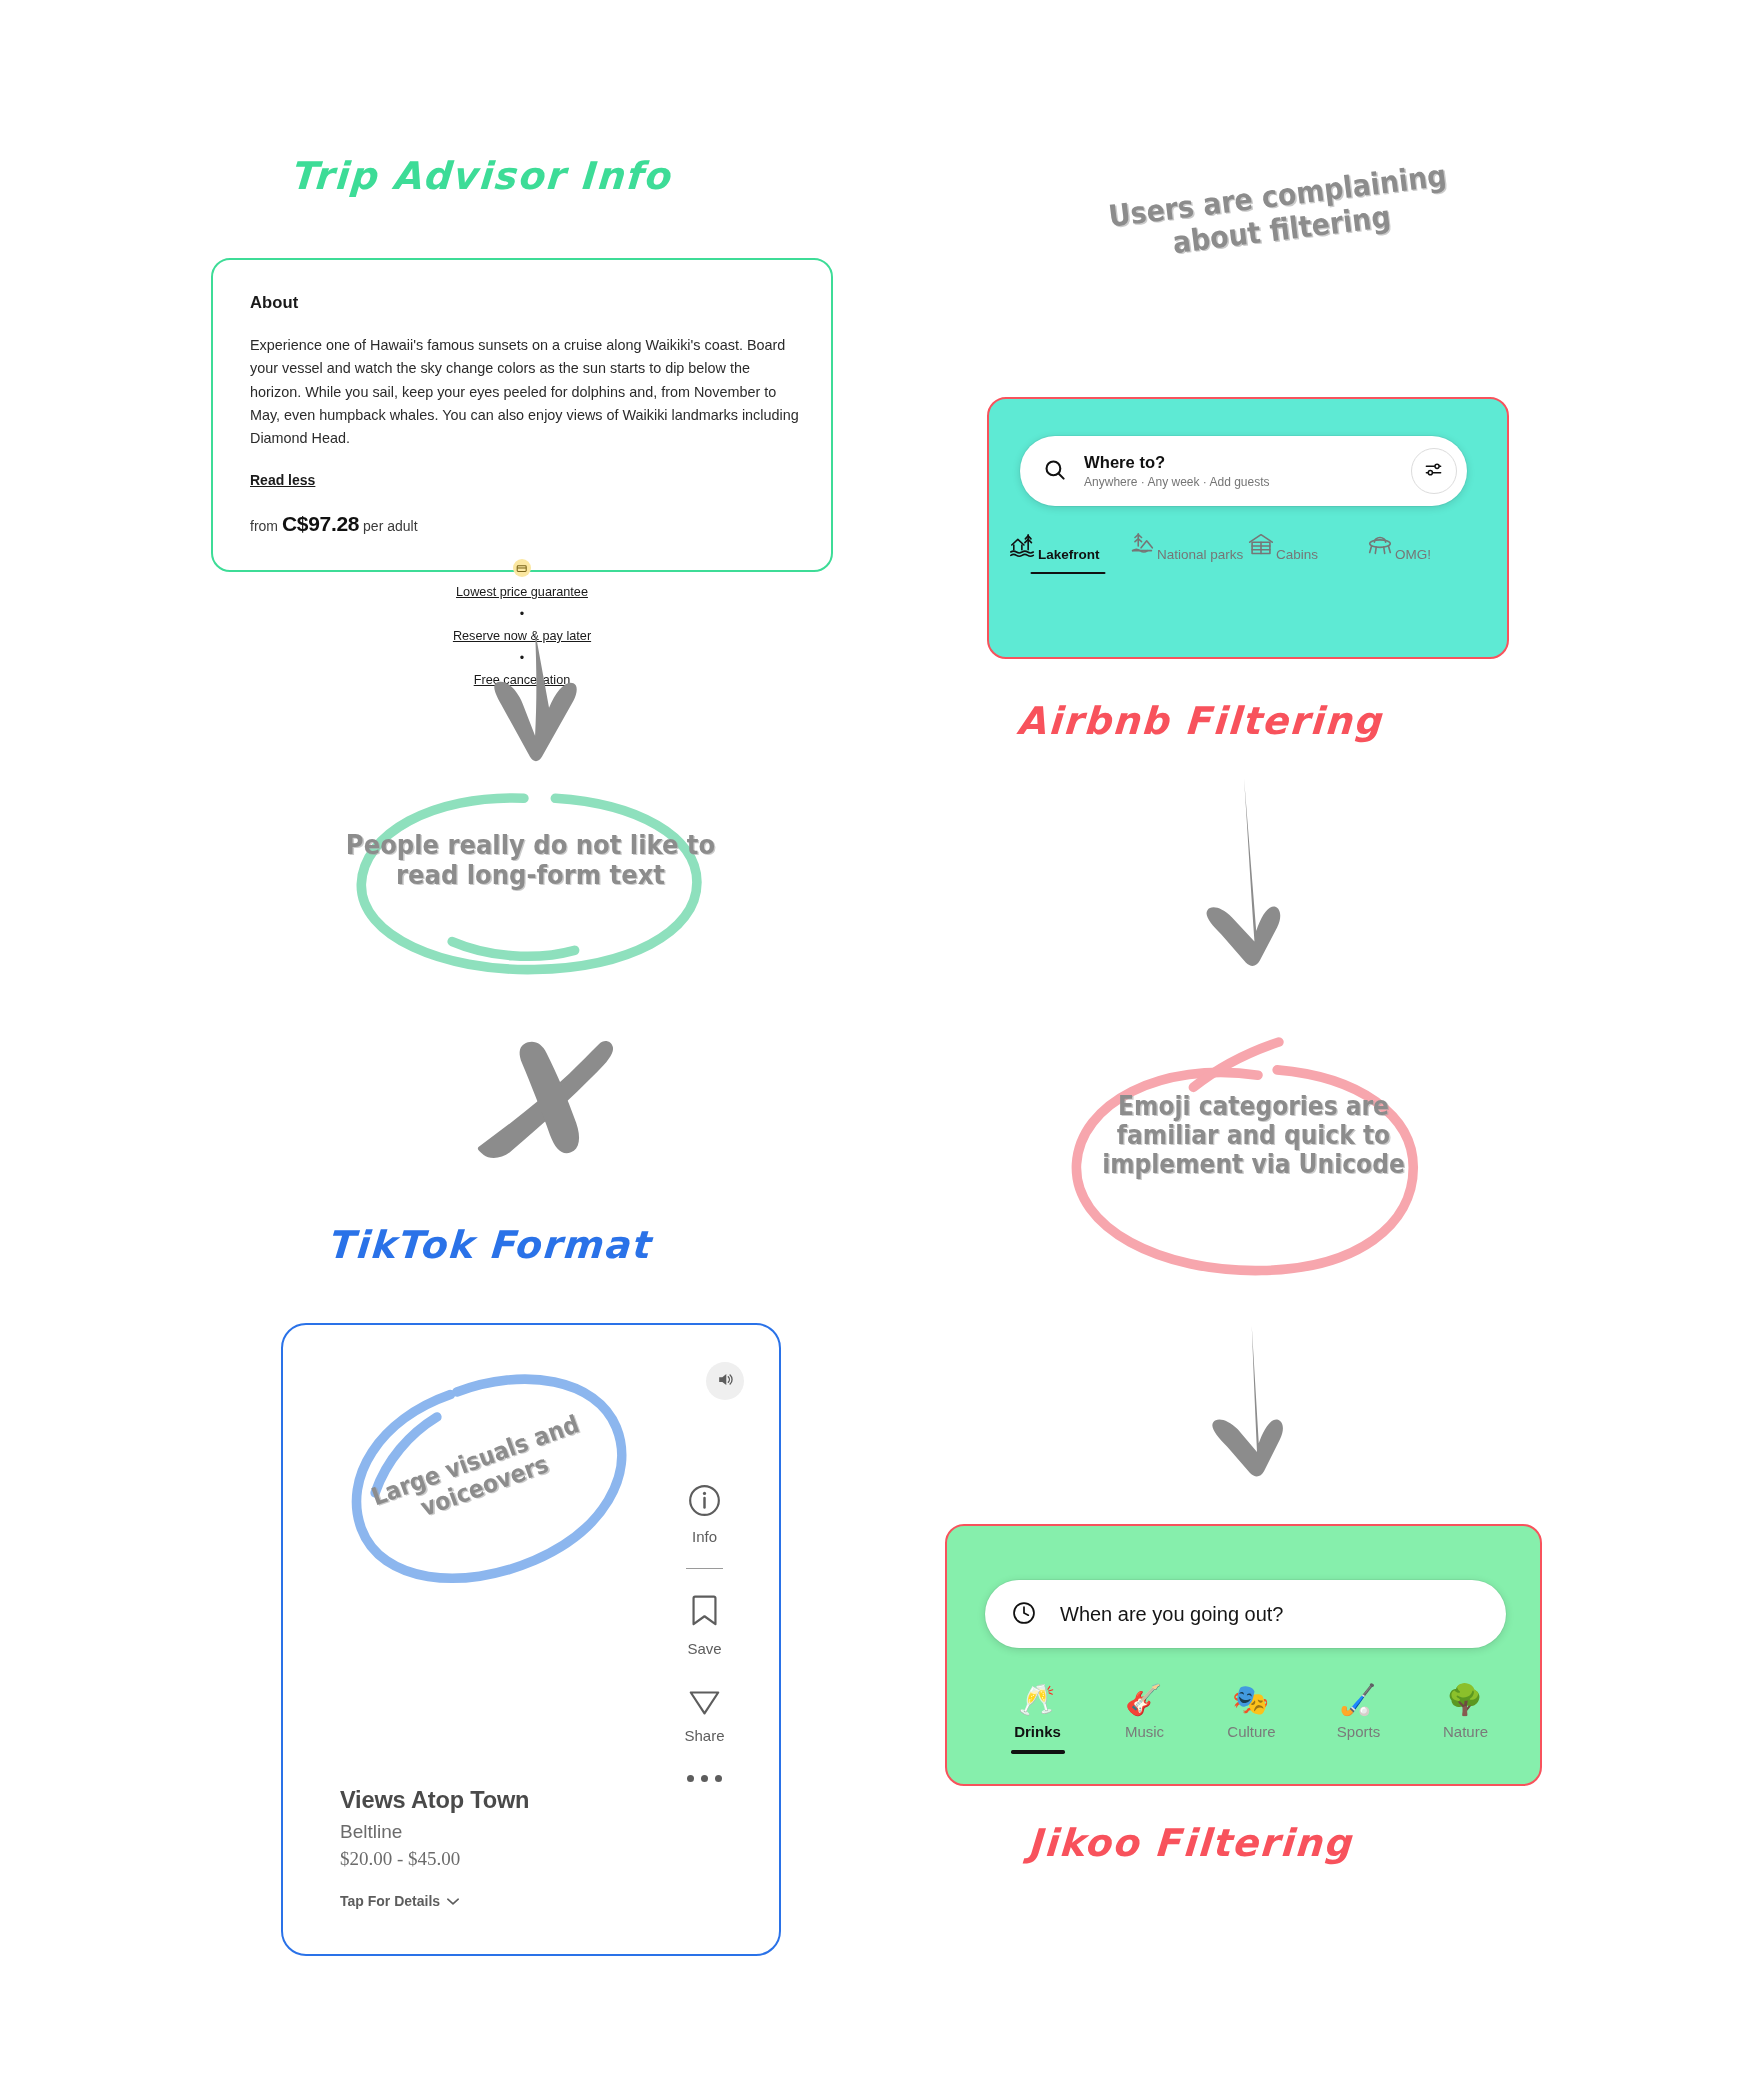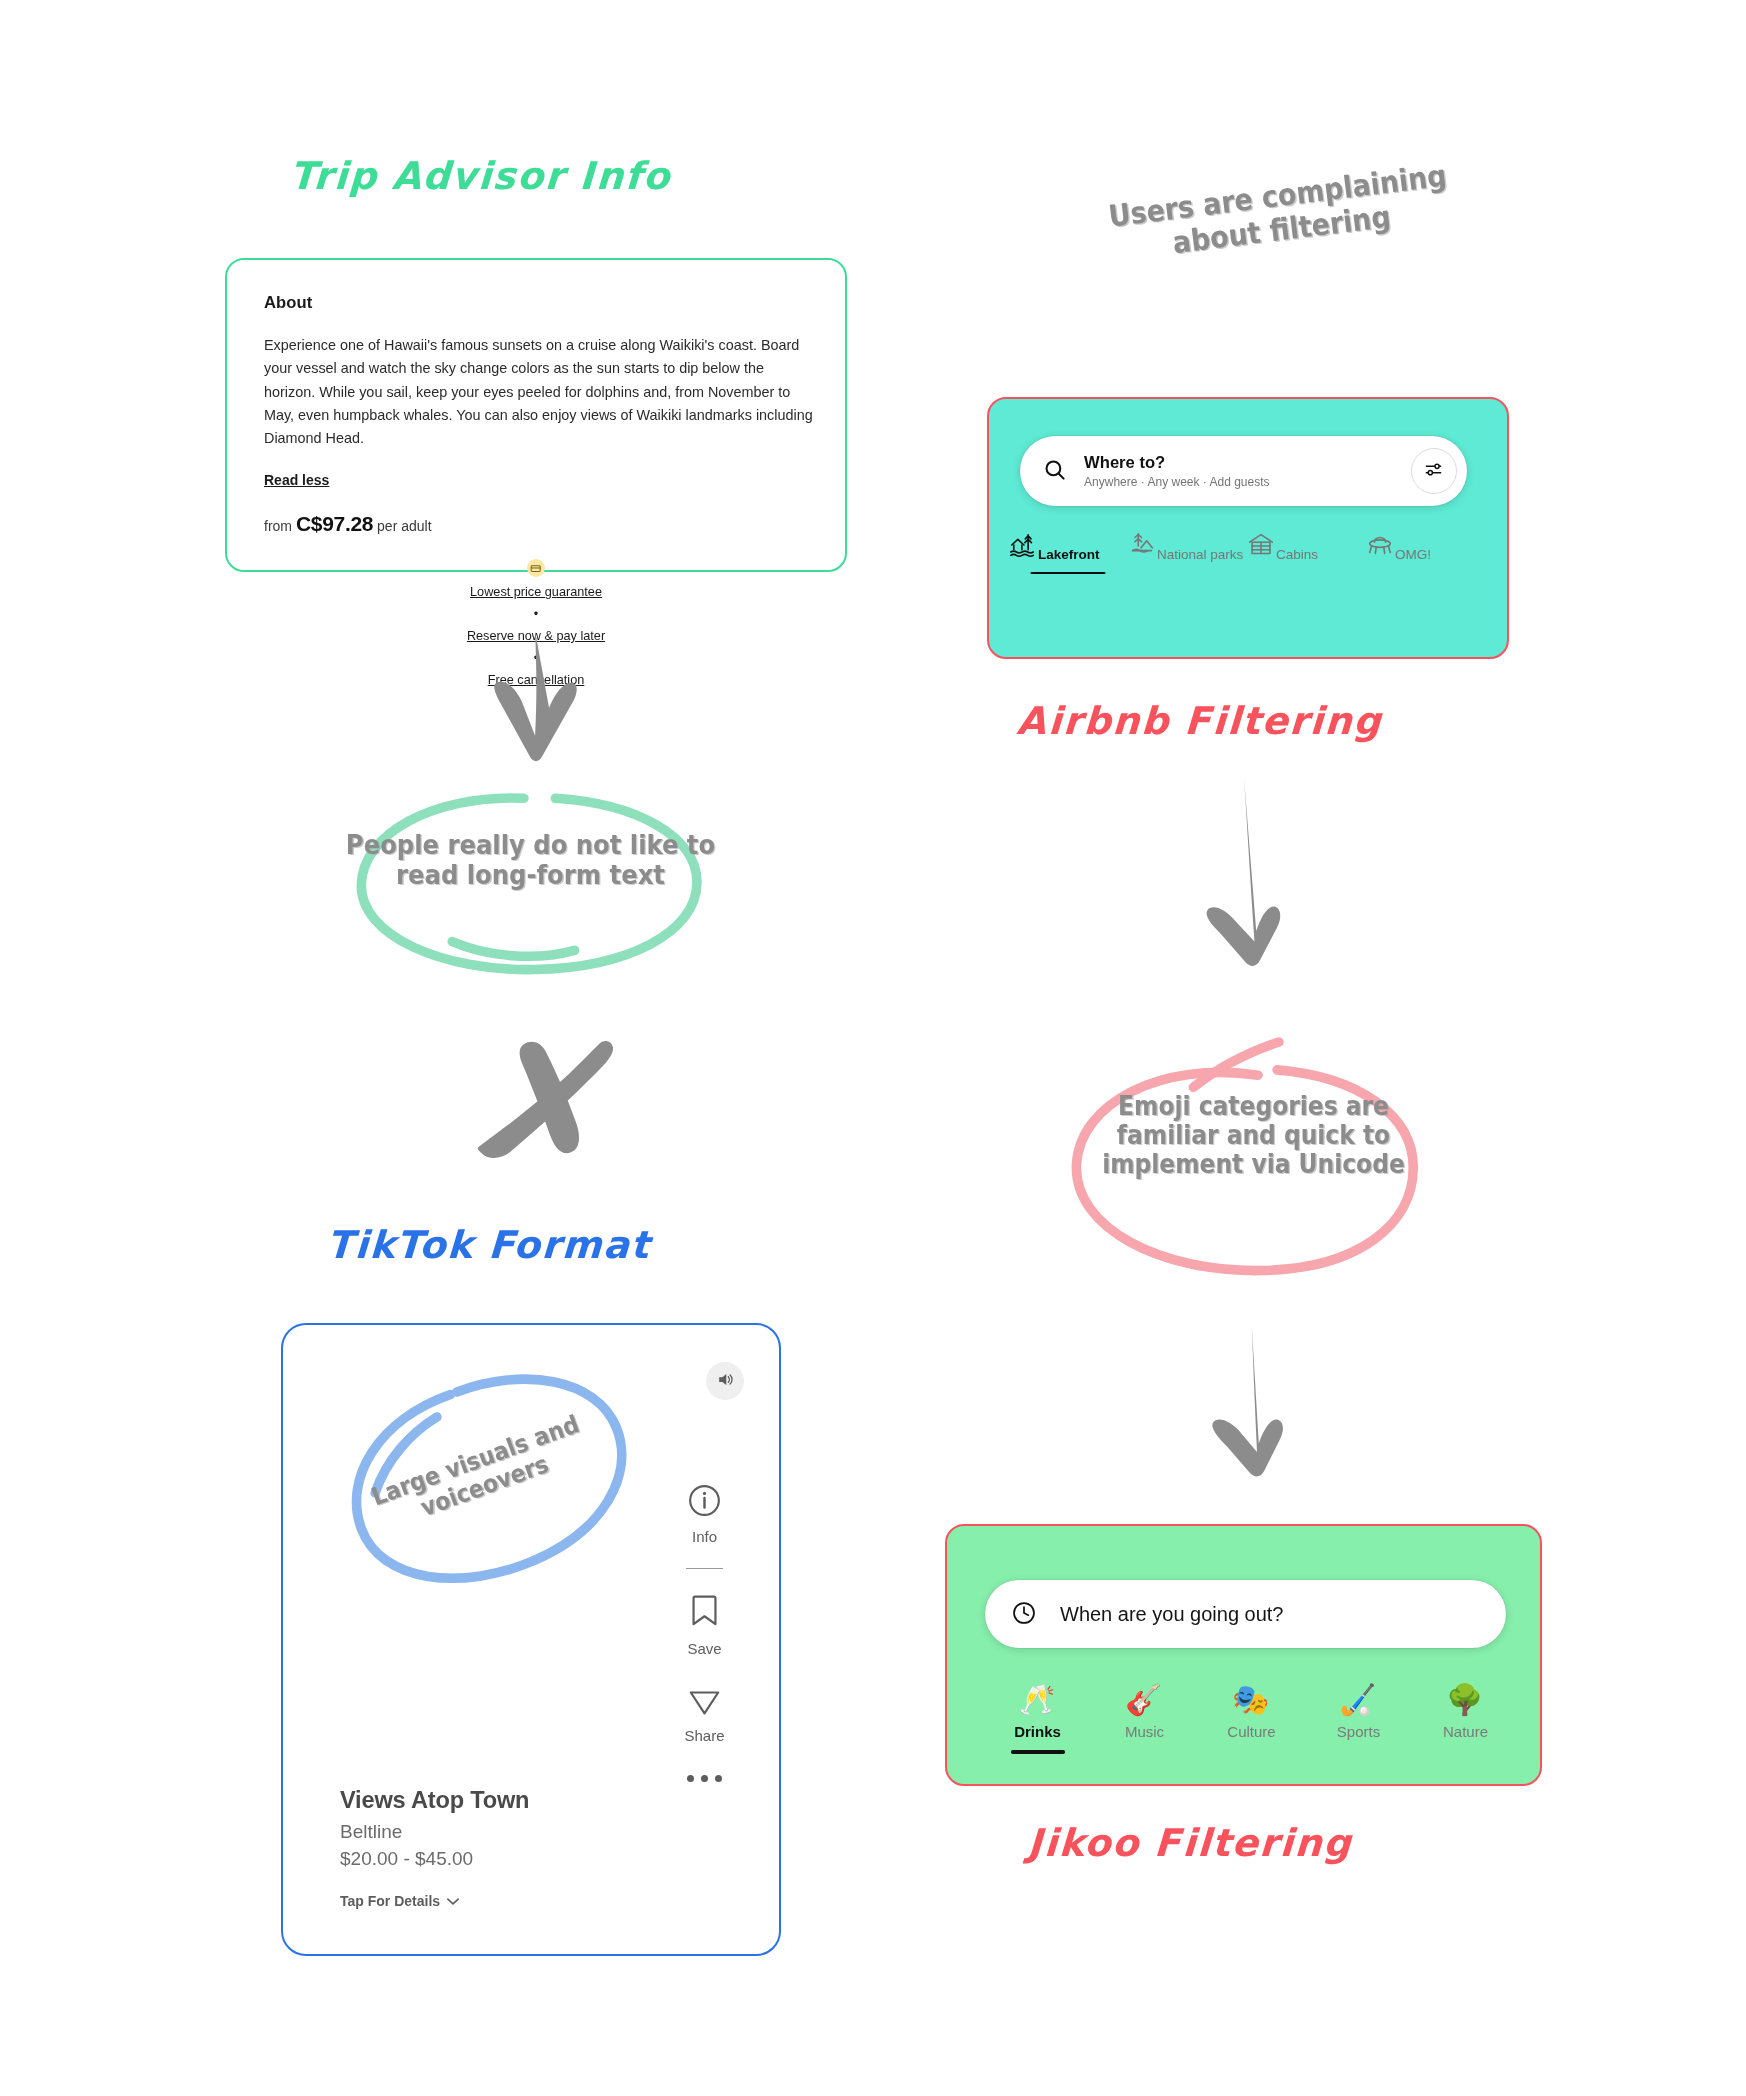--- a/index.html
+++ b/index.html
@@ -31,21 +31,21 @@
   .scribble {
     font-family: "DejaVu Sans Condensed", "DejaVu Sans", sans-serif;
     font-weight: bold;
     color: #8c8c8c;
     line-height: 1.12;
     text-shadow: 1.3px 1.3px 0 rgba(160,160,160,0.55);
   }
 
   .about-box {
     position: absolute;
-    left: 225px; top: 258px;
+    left: 211px; top: 258px;
     width: 622px; height: 314px;
     border: 2.6px solid #3ddc97;
     border-radius: 19px;
     background: #fff;
     box-sizing: border-box;
     padding: 33px 37px 0 37px;
   }
   .about-heading {
     font-family: "Liberation Sans", sans-serif;
     font-size: 16.6px;
@@ -235,21 +235,21 @@
   .tt-title {
     font-family: "Liberation Sans", sans-serif;
     font-size: 23.6px; font-weight: bold; color: #4a4a4a;
     letter-spacing: -0.2px;
   }
   .tt-place {
     font-family: "Liberation Sans", sans-serif;
     font-size: 19px; color: #6b6b6b; margin-top: 7px;
   }
   .tt-price {
-    font-family: Liberation Sans, sans-serif;
+    font-family: Liberation Serif, serif;
     font-size: 19px; color: #6b6b6b; margin-top: 5.2px;
   }
   .tt-tap {
     display: flex; align-items: center; gap: 6.1px;
     margin-top: 23px;
     font-family: "Liberation Sans", sans-serif;
     font-size: 14px; font-weight: bold; color: #5d5d5d;
   }
 
   

